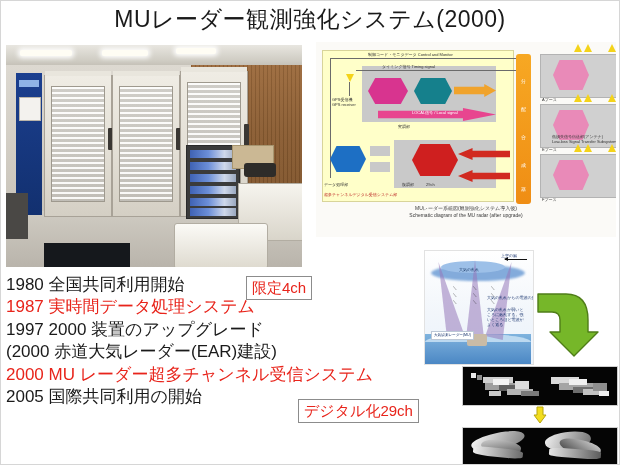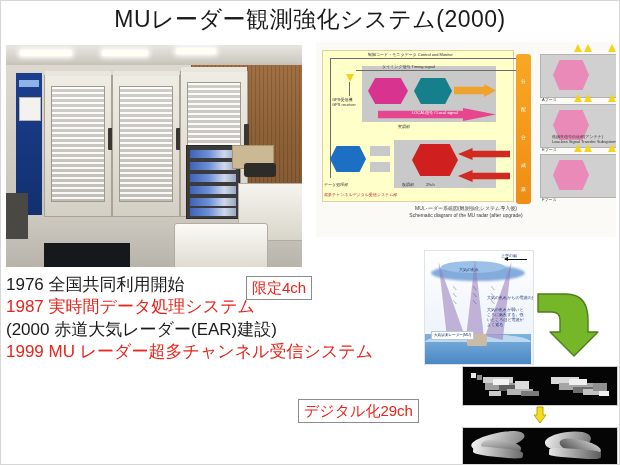--- a/index.html
+++ b/index.html
@@ -279,24 +279,26 @@
     <div class="dcap dcap-blur" style="left:236px;top:92px;">低損失信号伝送部(アンテナ)</div>
     <div class="dcap dcap-blur" style="left:236px;top:97px;">Low-loss Signal Transfer Subsystem (Antenna)</div>
 
     <div id="dg-caption">
       <div>MUレーダー系統図(観測強化システム導入後)</div>
       <div>Schematic diagram of the MU radar (after upgrade)</div>
     </div>
   </div>
 
   <div id="lines">
-    <div class="ln">1976 全国共同利用開始</div>
+    <div class="ln">1980 全国共同利用開始</div>
     <div class="ln red">1987 実時間データ処理システム</div>
+    <div class="ln">1997 2000  装置のアップグレード</div>
     <div class="ln">(2000 赤道大気レーダー(EAR)建設)</div>
-    <div class="ln red">1999 MU レーダー超多チャンネル受信システム</div>
+    <div class="ln red">2000 MU レーダー超多チャンネル受信システム</div>
+    <div class="ln">2005 国際共同利用の開始</div>
   </div>
 
   <div class="callout" id="callout-1">限定4ch</div>
   <div class="callout" id="callout-3">デジタル化29ch</div>
 
   <div id="beam">
     <div class="bm bm-sea"></div>
     <div class="bm bm-cloud"></div>
     <div class="bm bm-cloud2"></div>
     <div class="beamray br1"></div>

